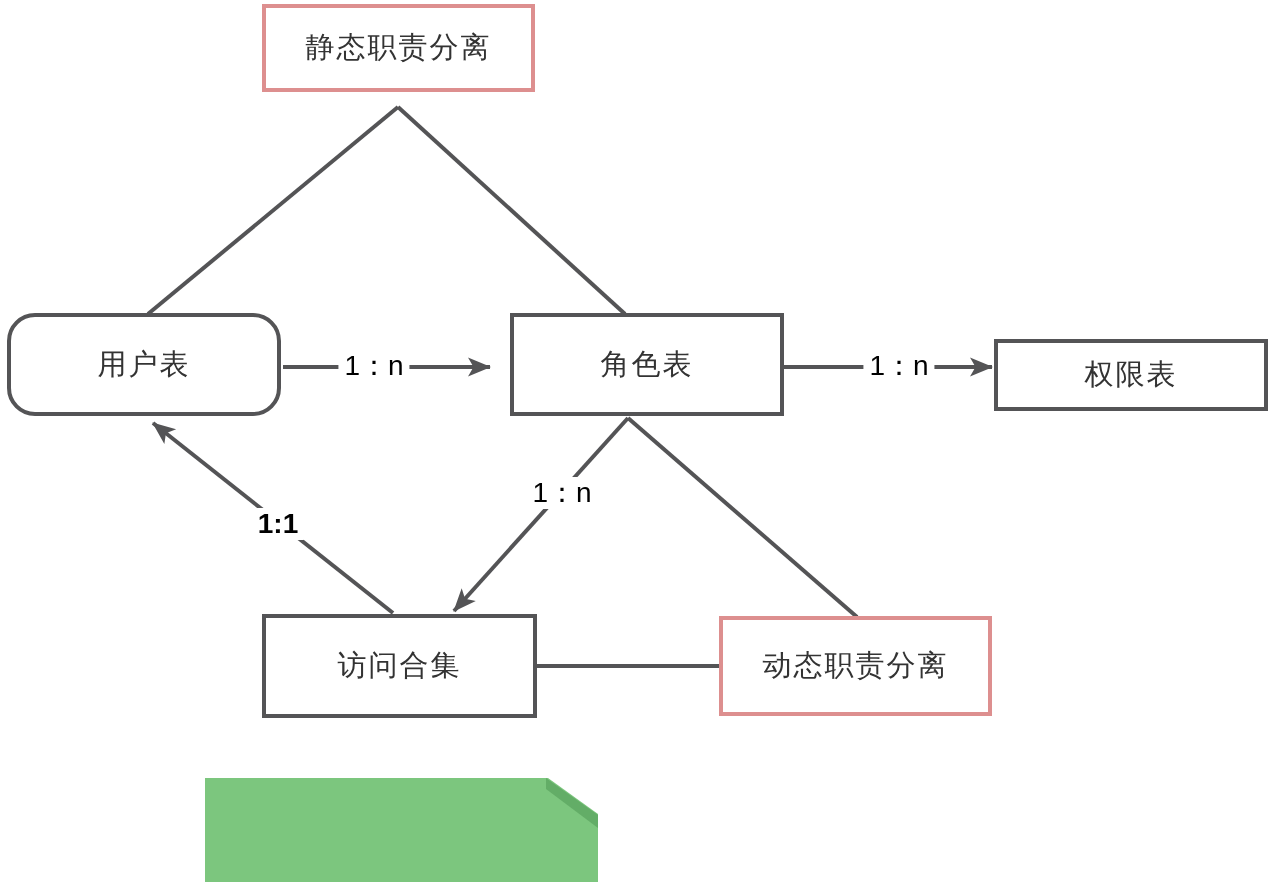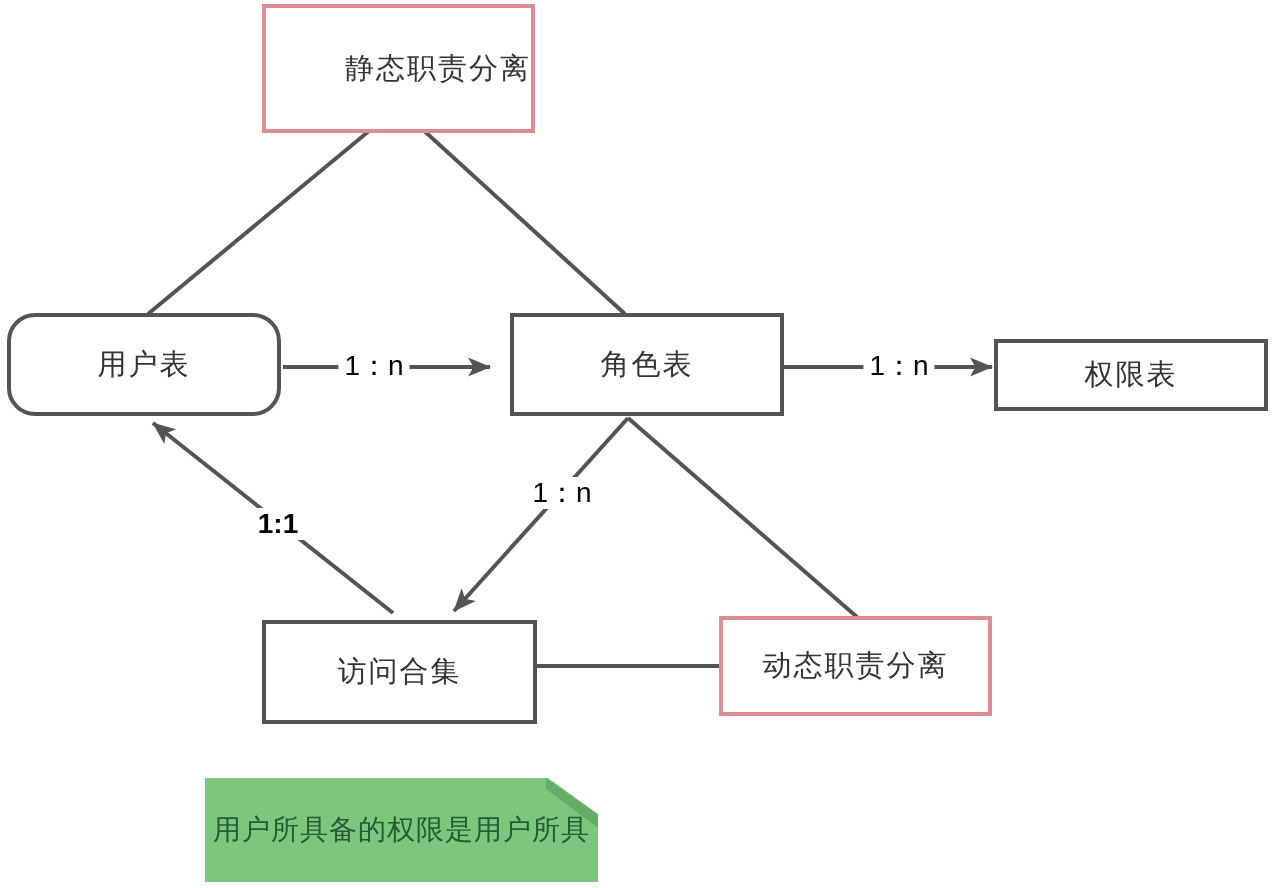--- a/index.html
+++ b/index.html
@@ -88,37 +88,37 @@
 
     <line x1="628" y1="418" x2="454" y2="611" stroke="#545456" stroke-width="4" marker-end="url(#arrow)"></line>
 
     <line x1="393" y1="613" x2="153" y2="423" stroke="#545456" stroke-width="4" marker-end="url(#arrow)"></line>
 
     <line x1="628" y1="418" x2="857" y2="617" stroke="#545456" stroke-width="4"></line>
 
     <line x1="537" y1="666" x2="719" y2="666" stroke="#545456" stroke-width="4"></line>
   </svg>
 
-  <div class="box pink" style="left:262px; top:4px; width:273px; height:129px;justify-content:flex-end;">
+  <div class="box pink" style="left:262px; top:4px; width:273px; height:88px;">
     <span>静态职责分离</span>
   </div>
 
   <div class="box" style="left:7px; top:313px; width:274px; height:103px;border-radius:28px;">
     <span>用户表</span>
   </div>
 
   <div class="box" style="left:492px; top:313px; width:274px; height:103px;margin-left:18px;">
     <span>角色表</span>
   </div>
 
   <div class="box" style="left:994px; top:313px; width:274px; height:72px;margin-top:26px;">
     <span>权限表</span>
   </div>
 
-  <div class="box" style="left:262px; top:614px; width:275px; height:104px;margin-top:6px;">
+  <div class="box" style="left:262px; top:614px; width:275px; height:104px;">
     <span>访问合集</span>
   </div>
 
   <div class="box pink" style="left:719px; top:616px; width:273px; height:100px;">
     <span>动态职责分离</span>
   </div>
 
   <div class="edge-label" style="left:374px; top:366px;">1：n</div>
 
   <div class="edge-label" style="left:899px; top:366px;">1：n</div>
@@ -126,17 +126,16 @@
   <div class="edge-label" style="left:562px; top:493px;">1：n</div>
 
   <div class="edge-label" style="left:278px; top:524px;font-weight:bold;">1:1</div>
 
   <div id="note">
     <svg class="note-shape" width="393" height="104" viewBox="0 0 393 104">
       <polygon points="0,0 343,0 393,36 393,104 0,104" fill="#7cc67e"></polygon>
       <polygon points="341,0 393,37 393,50 341,11" fill="#63ad67"></polygon>
     </svg>
     <div class="note-text">
-      <div>用户所具备的权限是用户所具</div>
     </div>
   </div>
 
 </div>
 
 </body></html>

